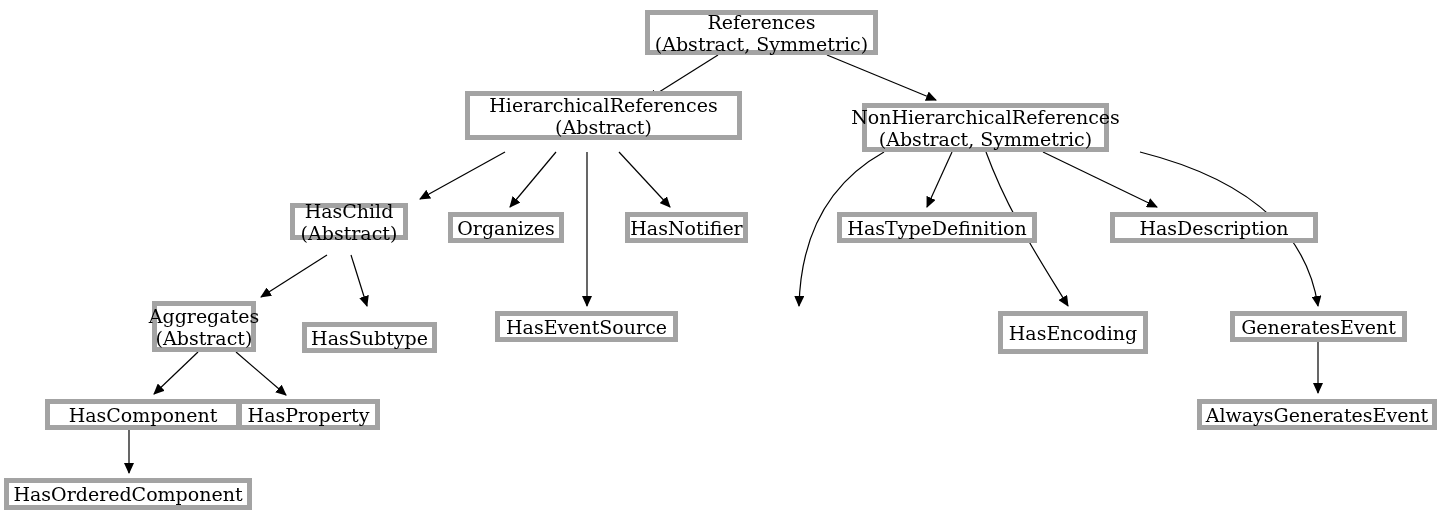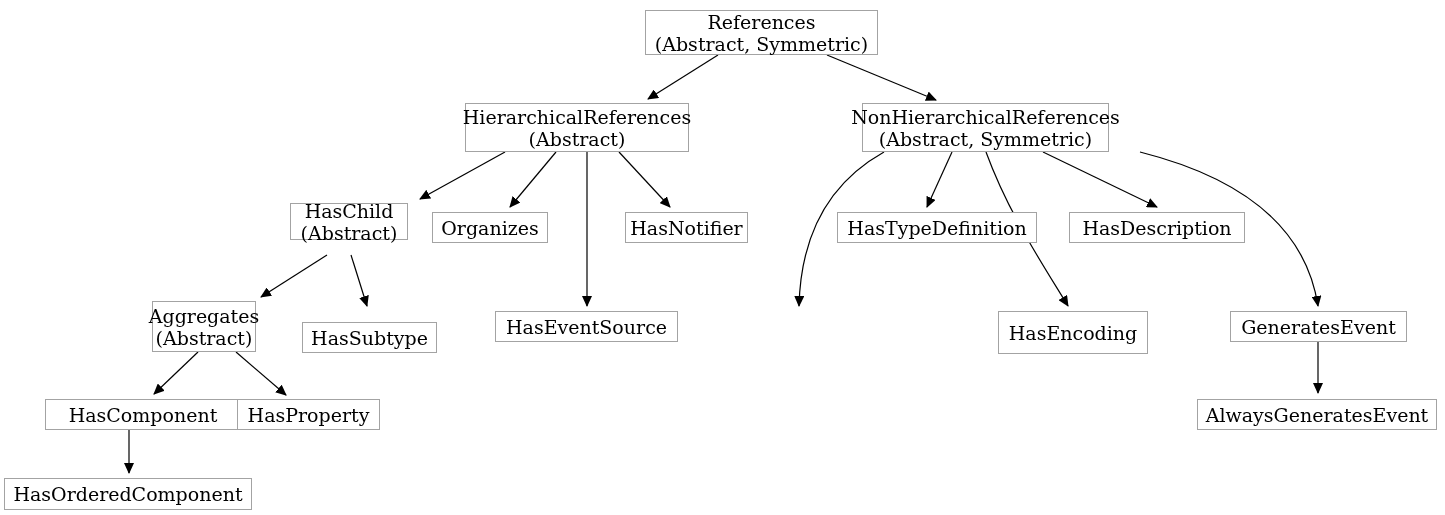--- a/index.html
+++ b/index.html
@@ -18,21 +18,21 @@
   #edge-layer {
     position: absolute;
     left: 0;
     top: 0;
     width: 1445px;
     height: 515px;
   }
   .node {
     position: absolute;
     box-sizing: border-box;
-    border: 1px solid #a3a3a3;
+    border: 5px solid #a3a3a3;
     background: #ffffff;
     color: #000000;
     display: flex;
     flex-direction: column;
     align-items: center;
     justify-content: center;
     text-align: center;
     font-size: 19px;
     line-height: 22px;
     white-space: nowrap;
@@ -74,48 +74,48 @@
     <path class="edge" d="M1043,152 L1157,207" marker-end="url(#arrow)"></path>
     <path class="edge" d="M1140,152 C1235,176 1305,222 1318,306" marker-end="url(#arrow)"></path>
     <path class="edge" d="M1318,342 L1318,393" marker-end="url(#arrow)"></path>
   </svg>
 
   <div class="node" style="left:645px;top:10px;width:233px;height:45px">
     <span>References</span>
     <span>(Abstract, Symmetric)</span>
   </div>
 
-  <div class="node" style="left:465px;top:103px;width:224px;height:49px">
+  <div class="node" style="left:465px;top:91px;width:277px;height:49px">
     <span>HierarchicalReferences</span>
     <span>(Abstract)</span>
   </div>
 
   <div class="node" style="left:862px;top:103px;width:247px;height:49px">
     <span>NonHierarchicalReferences</span>
     <span>(Abstract, Symmetric)</span>
   </div>
 
   <div class="node" style="left:290px;top:203px;width:118px;height:37px">
     <span>HasChild</span>
     <span>(Abstract)</span>
   </div>
 
-  <div class="node" style="left:432px;top:212px;width:116px;height:31px">
+  <div class="node" style="left:448px;top:212px;width:116px;height:31px">
     <span>Organizes</span>
   </div>
 
   <div class="node" style="left:625px;top:212px;width:123px;height:31px">
     <span>HasNotifier</span>
   </div>
 
   <div class="node" style="left:837px;top:212px;width:200px;height:31px">
     <span>HasTypeDefinition</span>
   </div>
 
-  <div class="node" style="left:1069px;top:212px;width:176px;height:31px">
+  <div class="node" style="left:1110px;top:212px;width:208px;height:31px">
     <span>HasDescription</span>
   </div>
 
   <div class="node" style="left:152px;top:301px;width:104px;height:51px">
     <span>Aggregates</span>
     <span>(Abstract)</span>
   </div>
 
   <div class="node" style="left:302px;top:322px;width:135px;height:31px">
     <span>HasSubtype</span>

